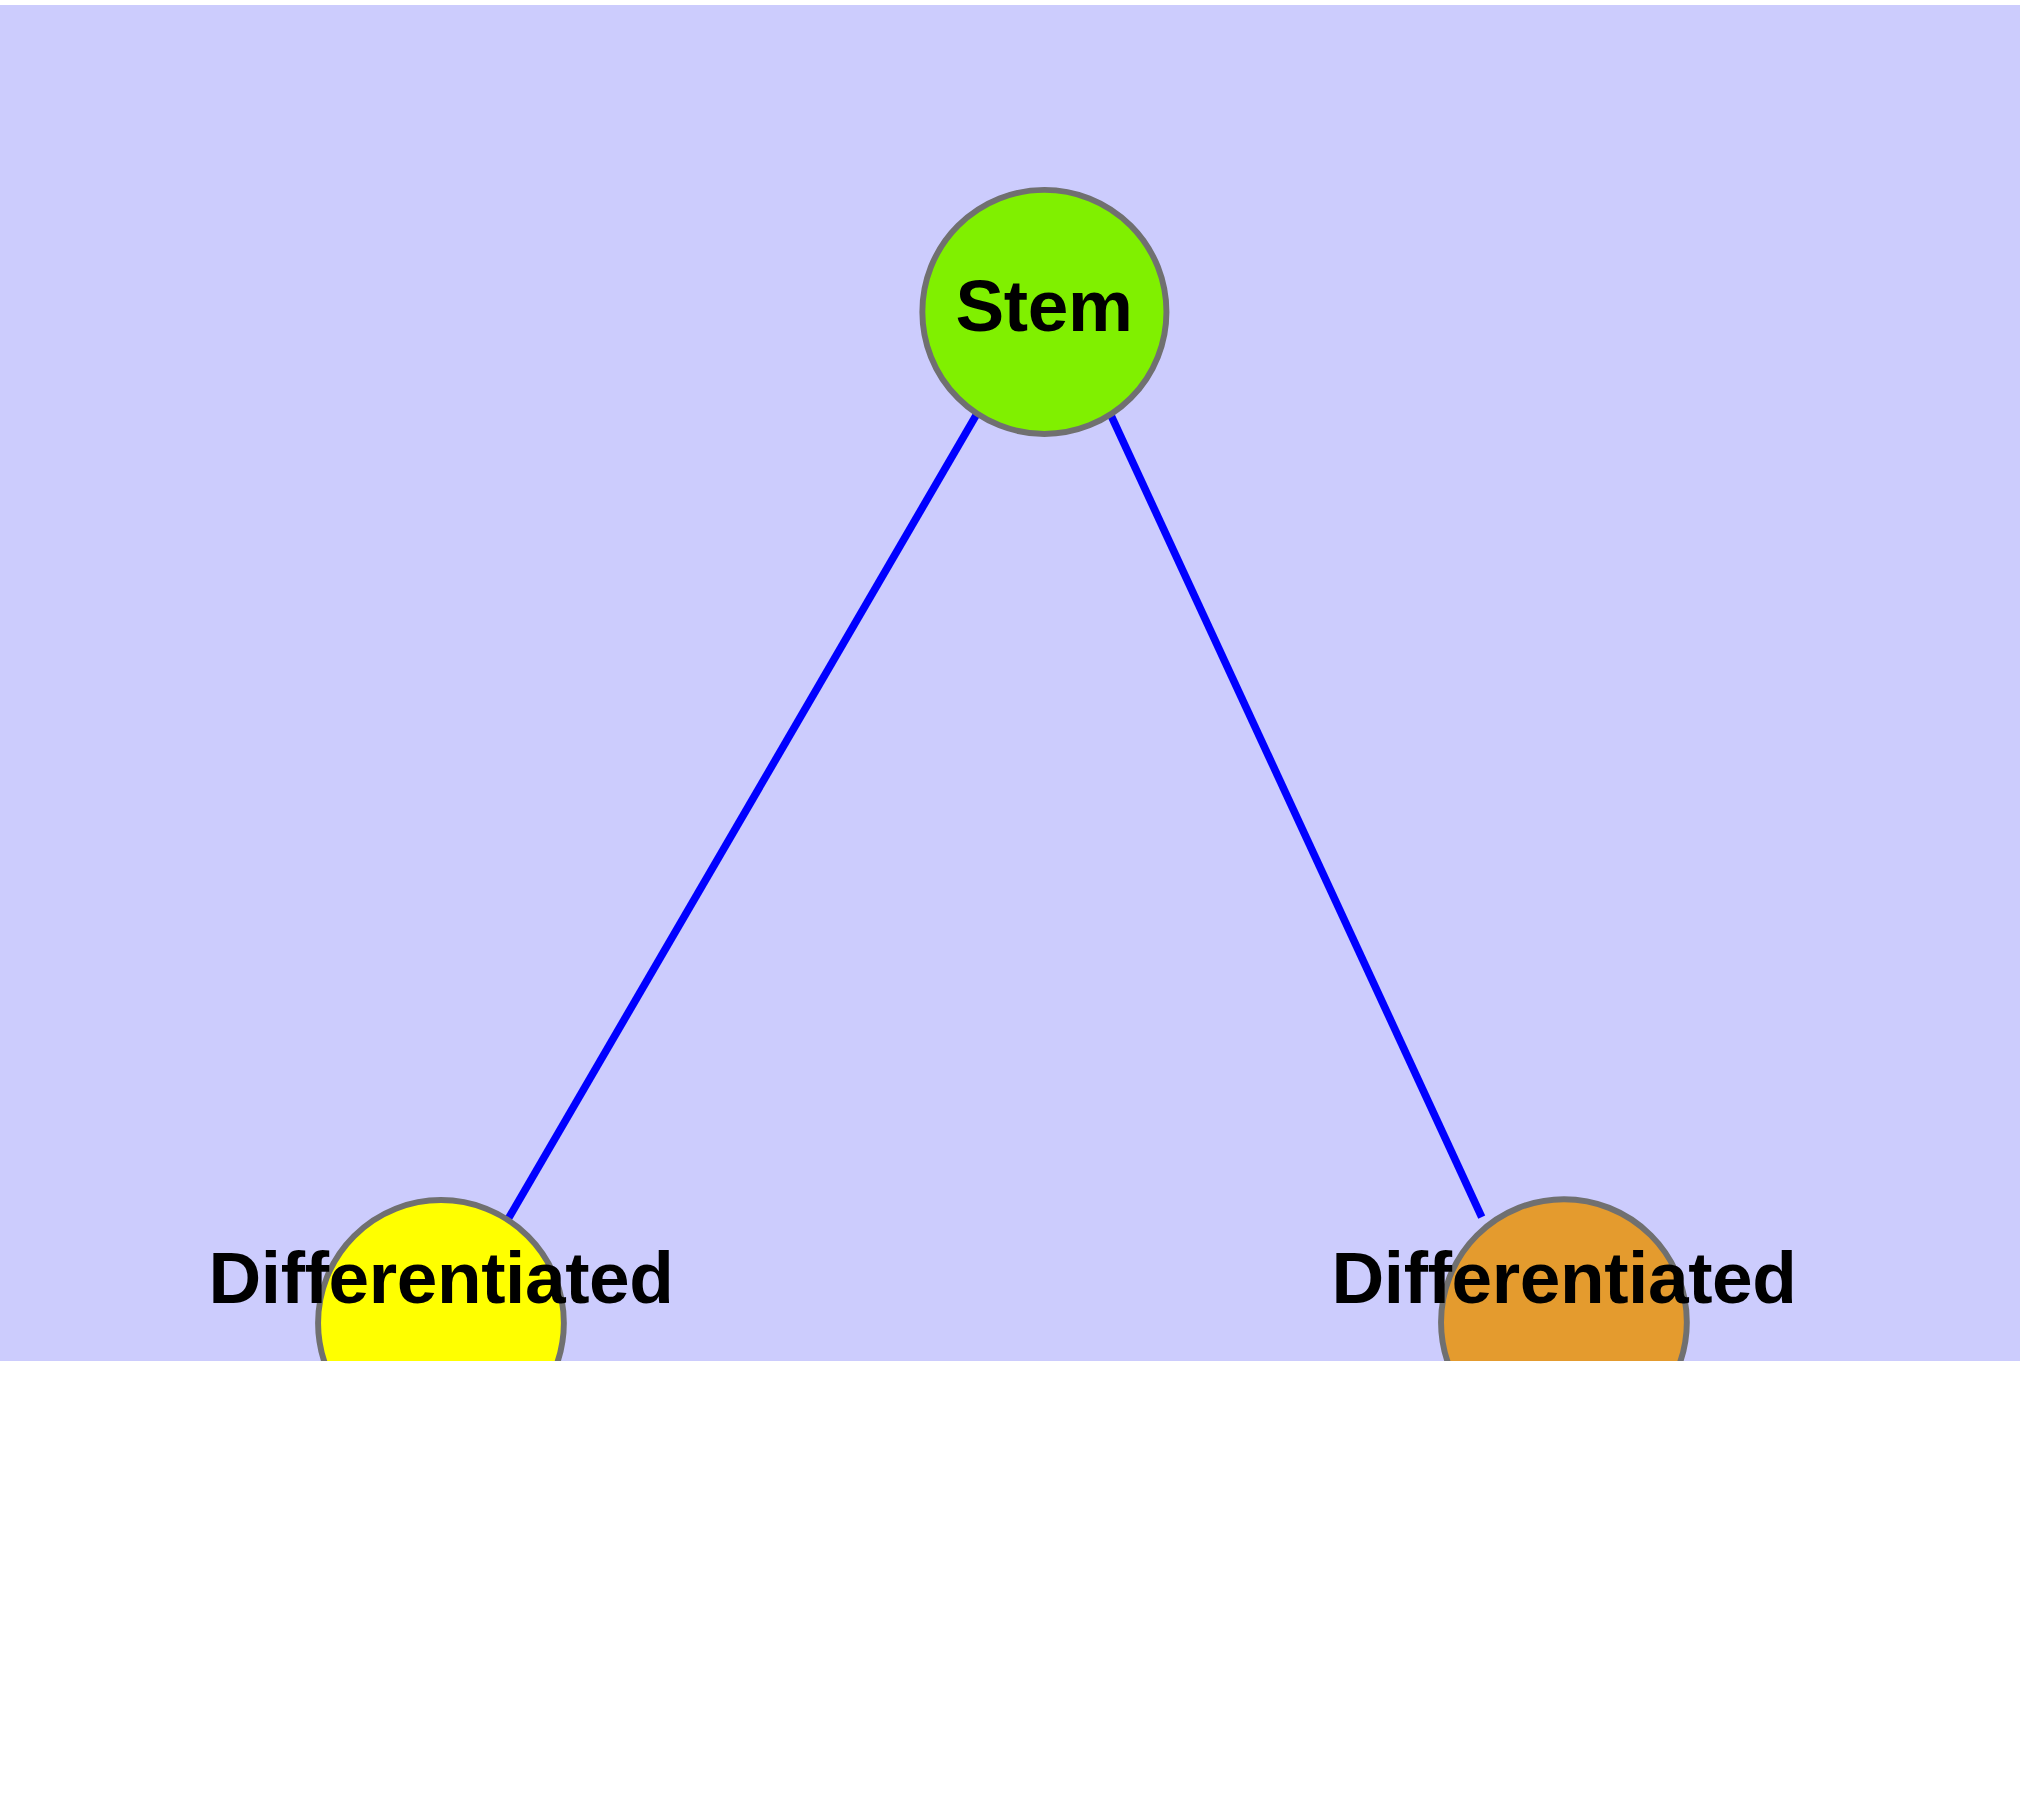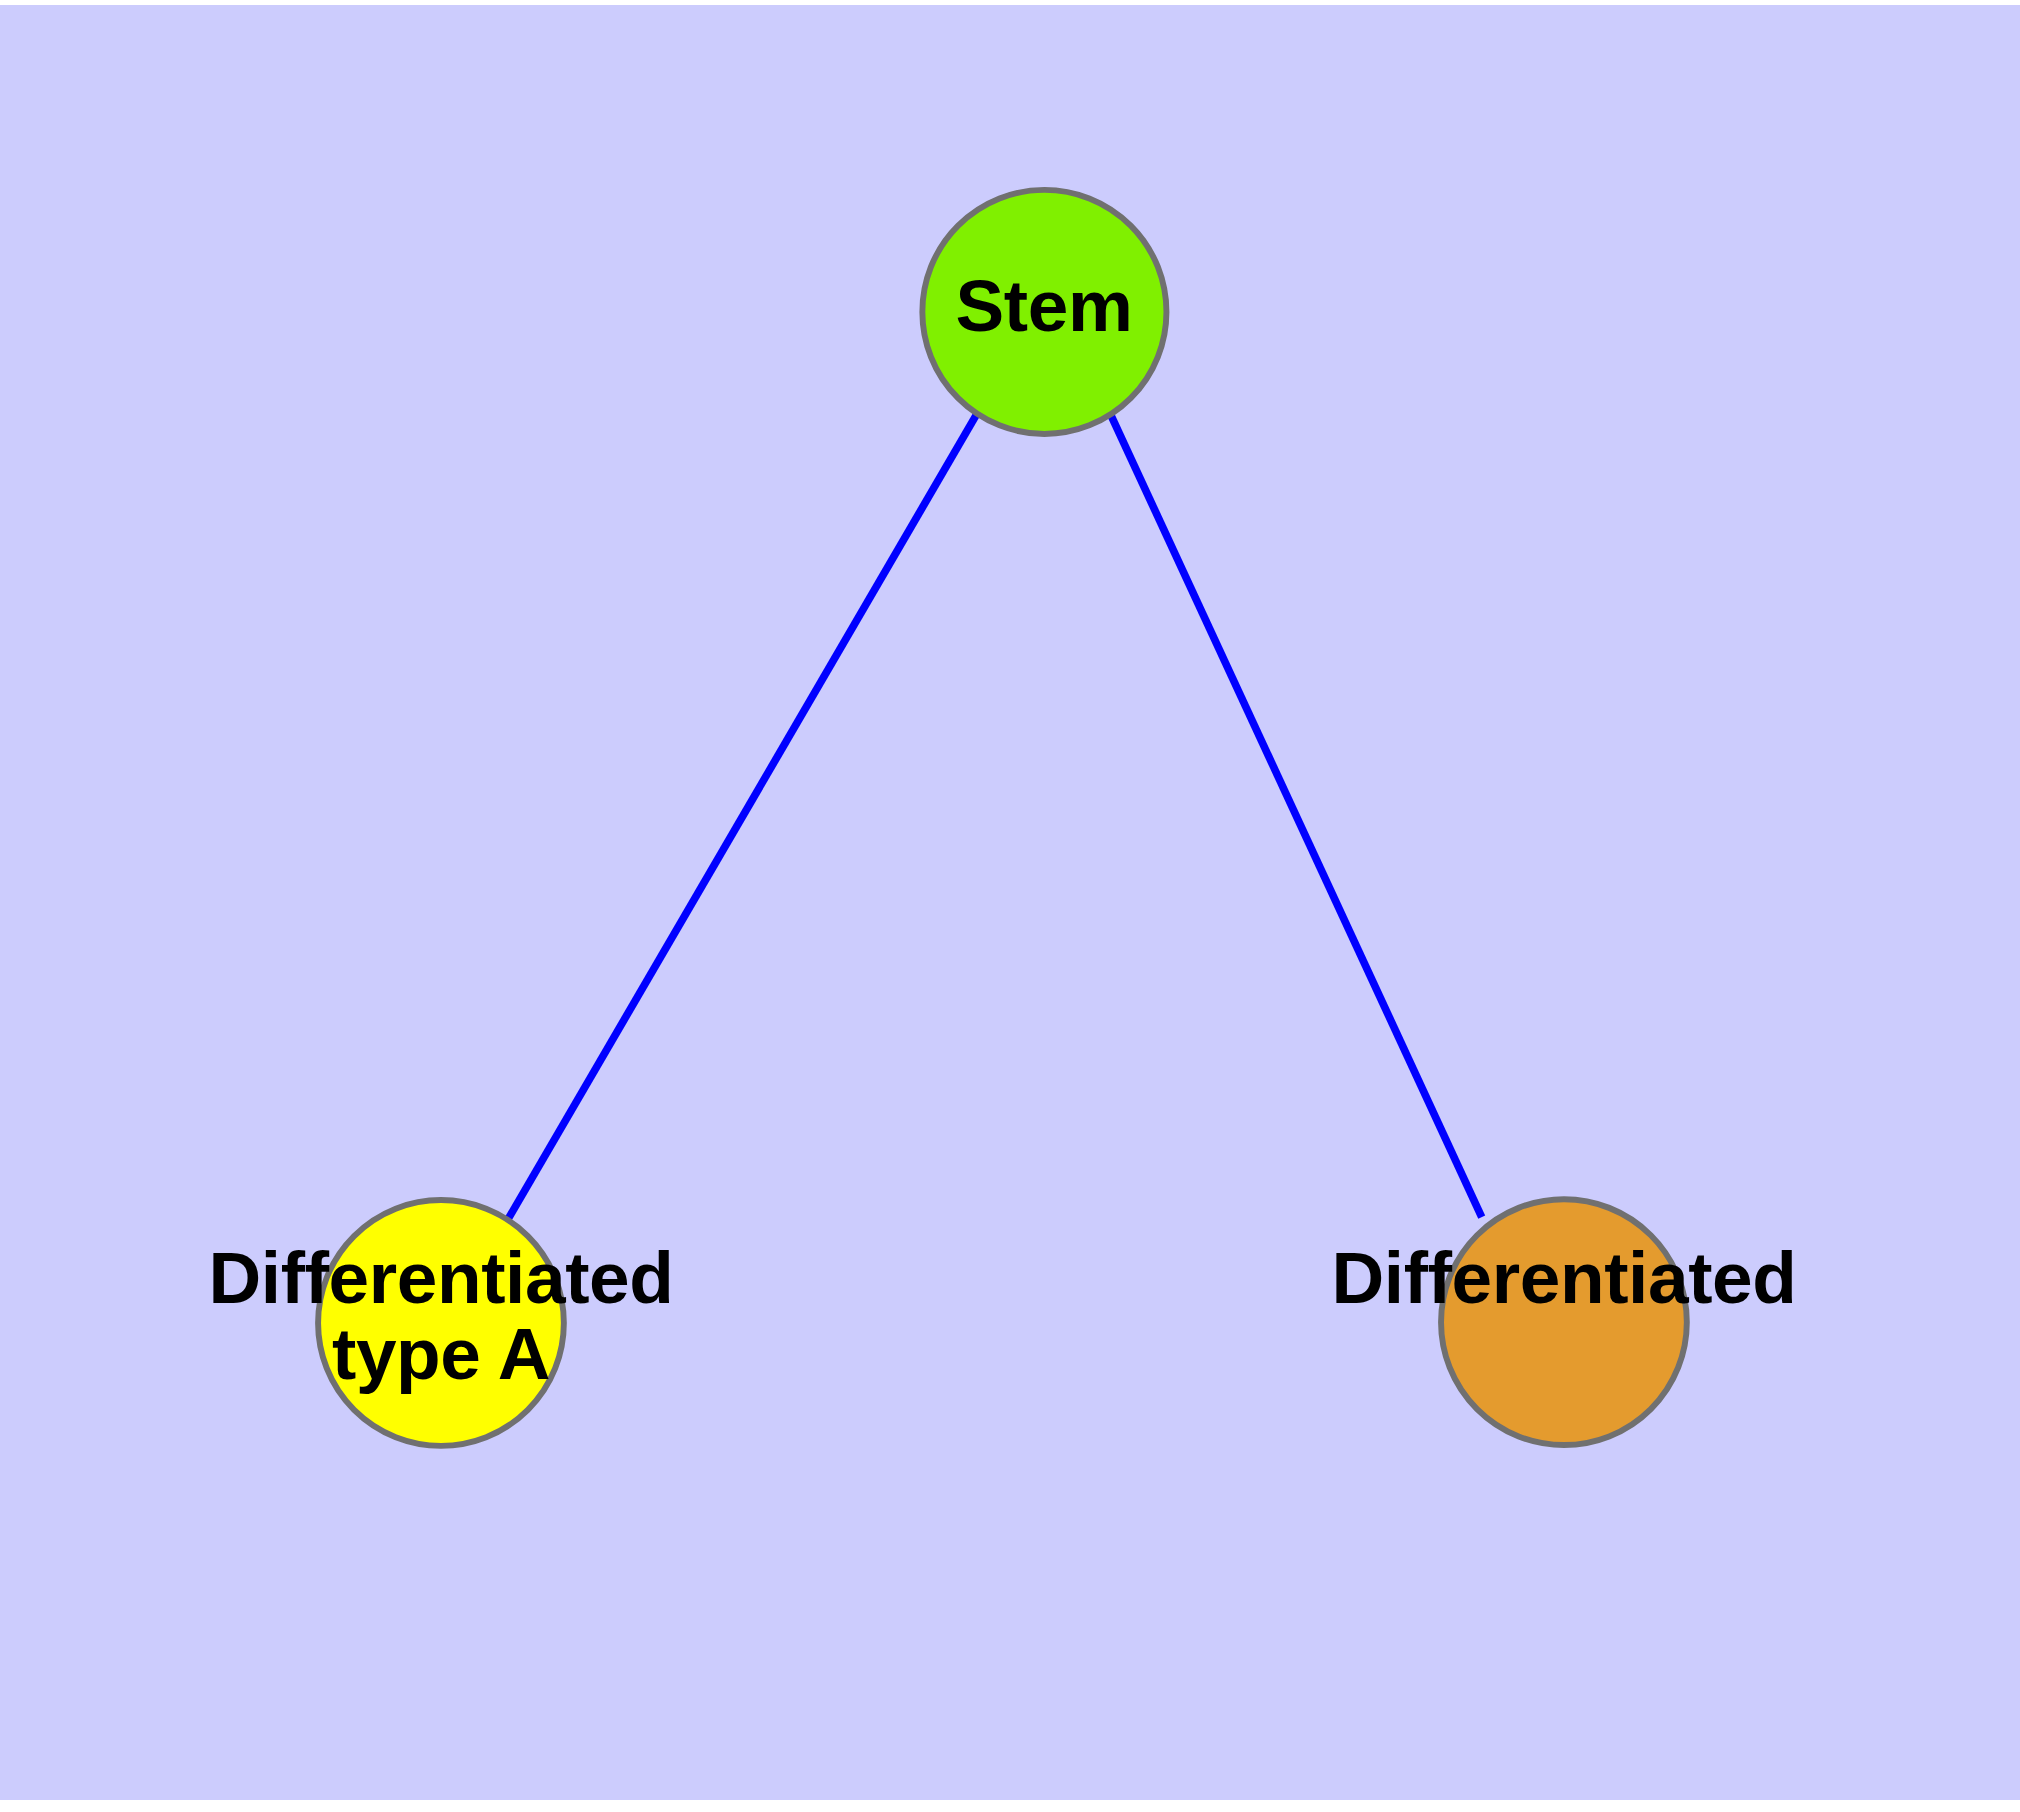--- a/index.html
+++ b/index.html
@@ -4,21 +4,21 @@
 <title>Cell Differentiation Graph</title>
 <style>
   html, body {
     margin: 0;
     padding: 0;
     background: #ffffff;
   }
   #stage {
     position: relative;
     width: 2021px;
-    height: 1800px;
+    height: 1361px;
     background: #ffffff;
     overflow: hidden;
     font-family: "Liberation Sans", sans-serif;
   }
   #canvas {
     position: absolute;
     left: 0px;
     top: 5.1px;
     width: 2021px;
     height: 1800px;
@@ -74,17 +74,17 @@
     </g>
     <g>
       <circle id="node0" stroke="#707070" stroke-width="7" cx="1232" cy="368" r="144" fill="#80f000"></circle>
       <circle id="node1" stroke="#707070" stroke-width="7" cx="520" cy="1561" r="145" fill="#ffff00"></circle>
       <circle id="node2" stroke="#707070" stroke-width="7" cx="1845" cy="1560" r="145" fill="#e49b2e"></circle>
     </g>
   </svg>
 
   <div class="node-label label-stem"><span>Stem</span></div>
 
-  <div class="node-label label-a"><span>Differentiated</span><br><span>type A</span></div>
+  <div class="node-label label-a"><span>Differentiated</span><br></div>
 
   <div class="node-label label-b"><span>Differentiated</span><br></div>
 </div>
 
 
 </body></html>

